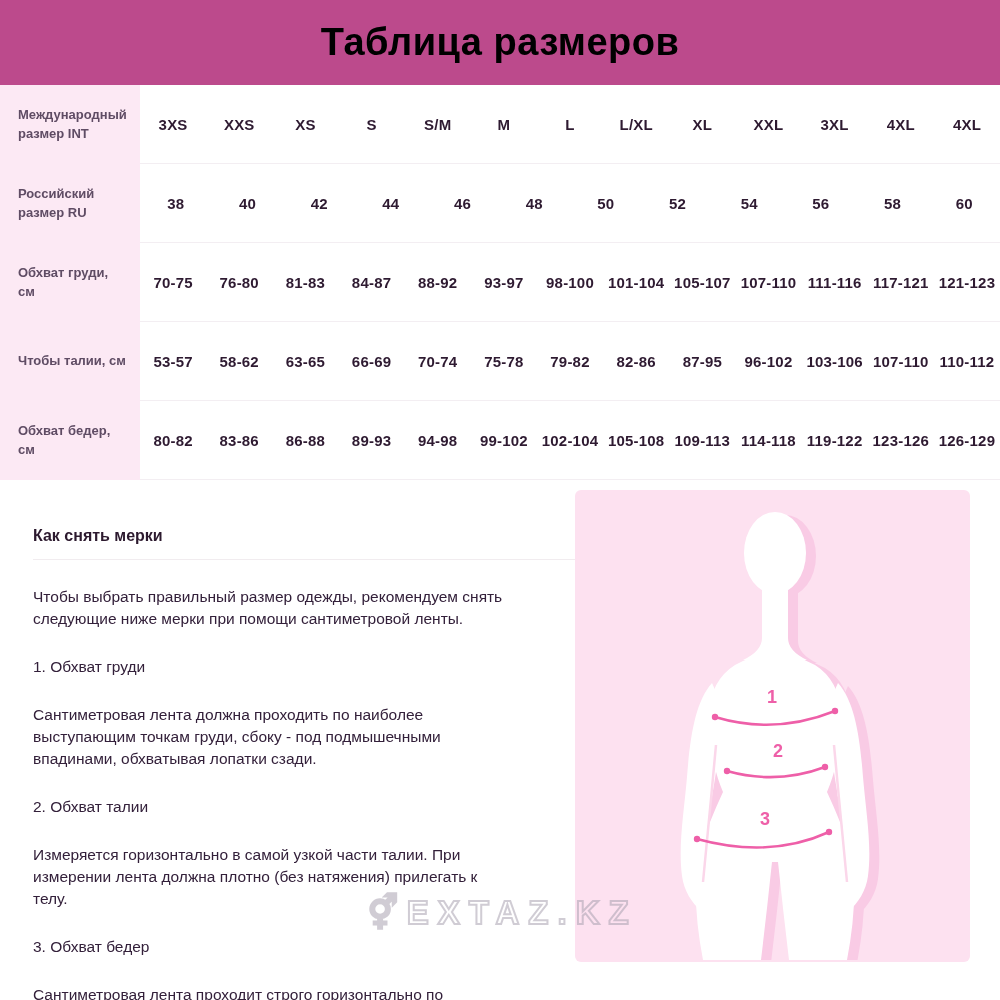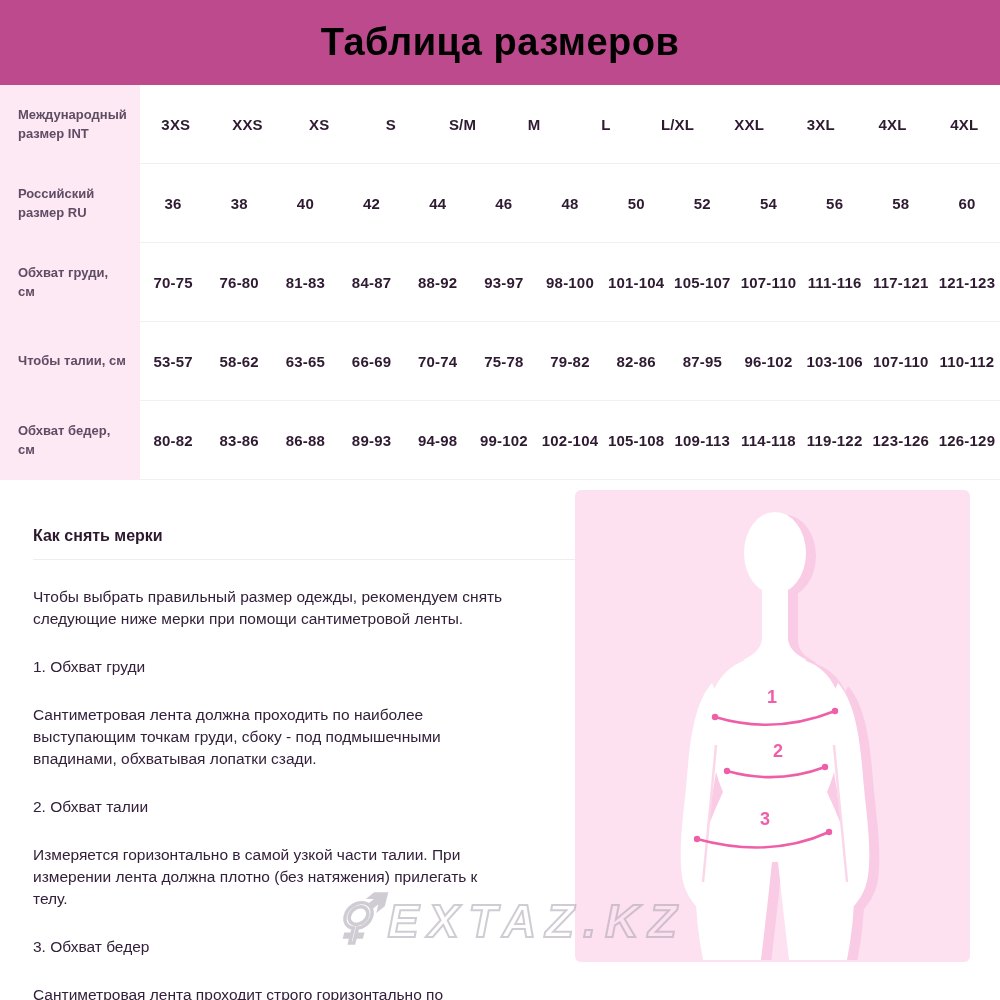--- a/index.html
+++ b/index.html
@@ -37,24 +37,24 @@
   .figure-panel {
     position:absolute; left:575px; top:490px; width:395px; height:472px;
     background:#fde1f0; border-radius:6px; overflow:hidden;
   }
   .figure-panel svg { display:block; }
   .m-label { font-size:18px; font-weight:bold; fill:#ee5fa8; text-anchor:middle;
              font-family:"Liberation Sans", sans-serif; }
 
   
   .watermark {
-    position:absolute; left:336px; top:893px; z-index:5;
-    font-size:47px; font-weight:bold; letter-spacing:9px;
+    position:absolute; left:368px; top:893px; z-index:5;
+    font-size:33px; font-weight:bold; letter-spacing:9px;
     color:transparent; -webkit-text-stroke:2px rgba(170,163,176,0.55);
-    white-space:nowrap; pointer-events:none;font-style:italic;
+    white-space:nowrap; pointer-events:none;
   }
 </style>
 </head>
 <body>
 
 <header class="banner">
   <h1 class="banner-title">Таблица размеров</h1>
 </header>
 
 <section class="size-table">
@@ -62,28 +62,28 @@
       <div class="t-row">
         <div class="t-label">Международный размер INT</div>
         <div class="t-cell">3XS</div>
         <div class="t-cell">XXS</div>
         <div class="t-cell">XS</div>
         <div class="t-cell">S</div>
         <div class="t-cell">S/M</div>
         <div class="t-cell">M</div>
         <div class="t-cell">L</div>
         <div class="t-cell">L/XL</div>
+        <div class="t-cell">XL</div>
         <div class="t-cell">XXL</div>
         <div class="t-cell">3XL</div>
         <div class="t-cell">4XL</div>
         <div class="t-cell">4XL</div>
       </div>
       <div class="t-row">
         <div class="t-label">Российский размер RU</div>
-        <div class="t-cell">36</div>
         <div class="t-cell">38</div>
         <div class="t-cell">40</div>
         <div class="t-cell">42</div>
         <div class="t-cell">44</div>
         <div class="t-cell">46</div>
         <div class="t-cell">48</div>
         <div class="t-cell">50</div>
         <div class="t-cell">52</div>
         <div class="t-cell">54</div>
         <div class="t-cell">56</div>

